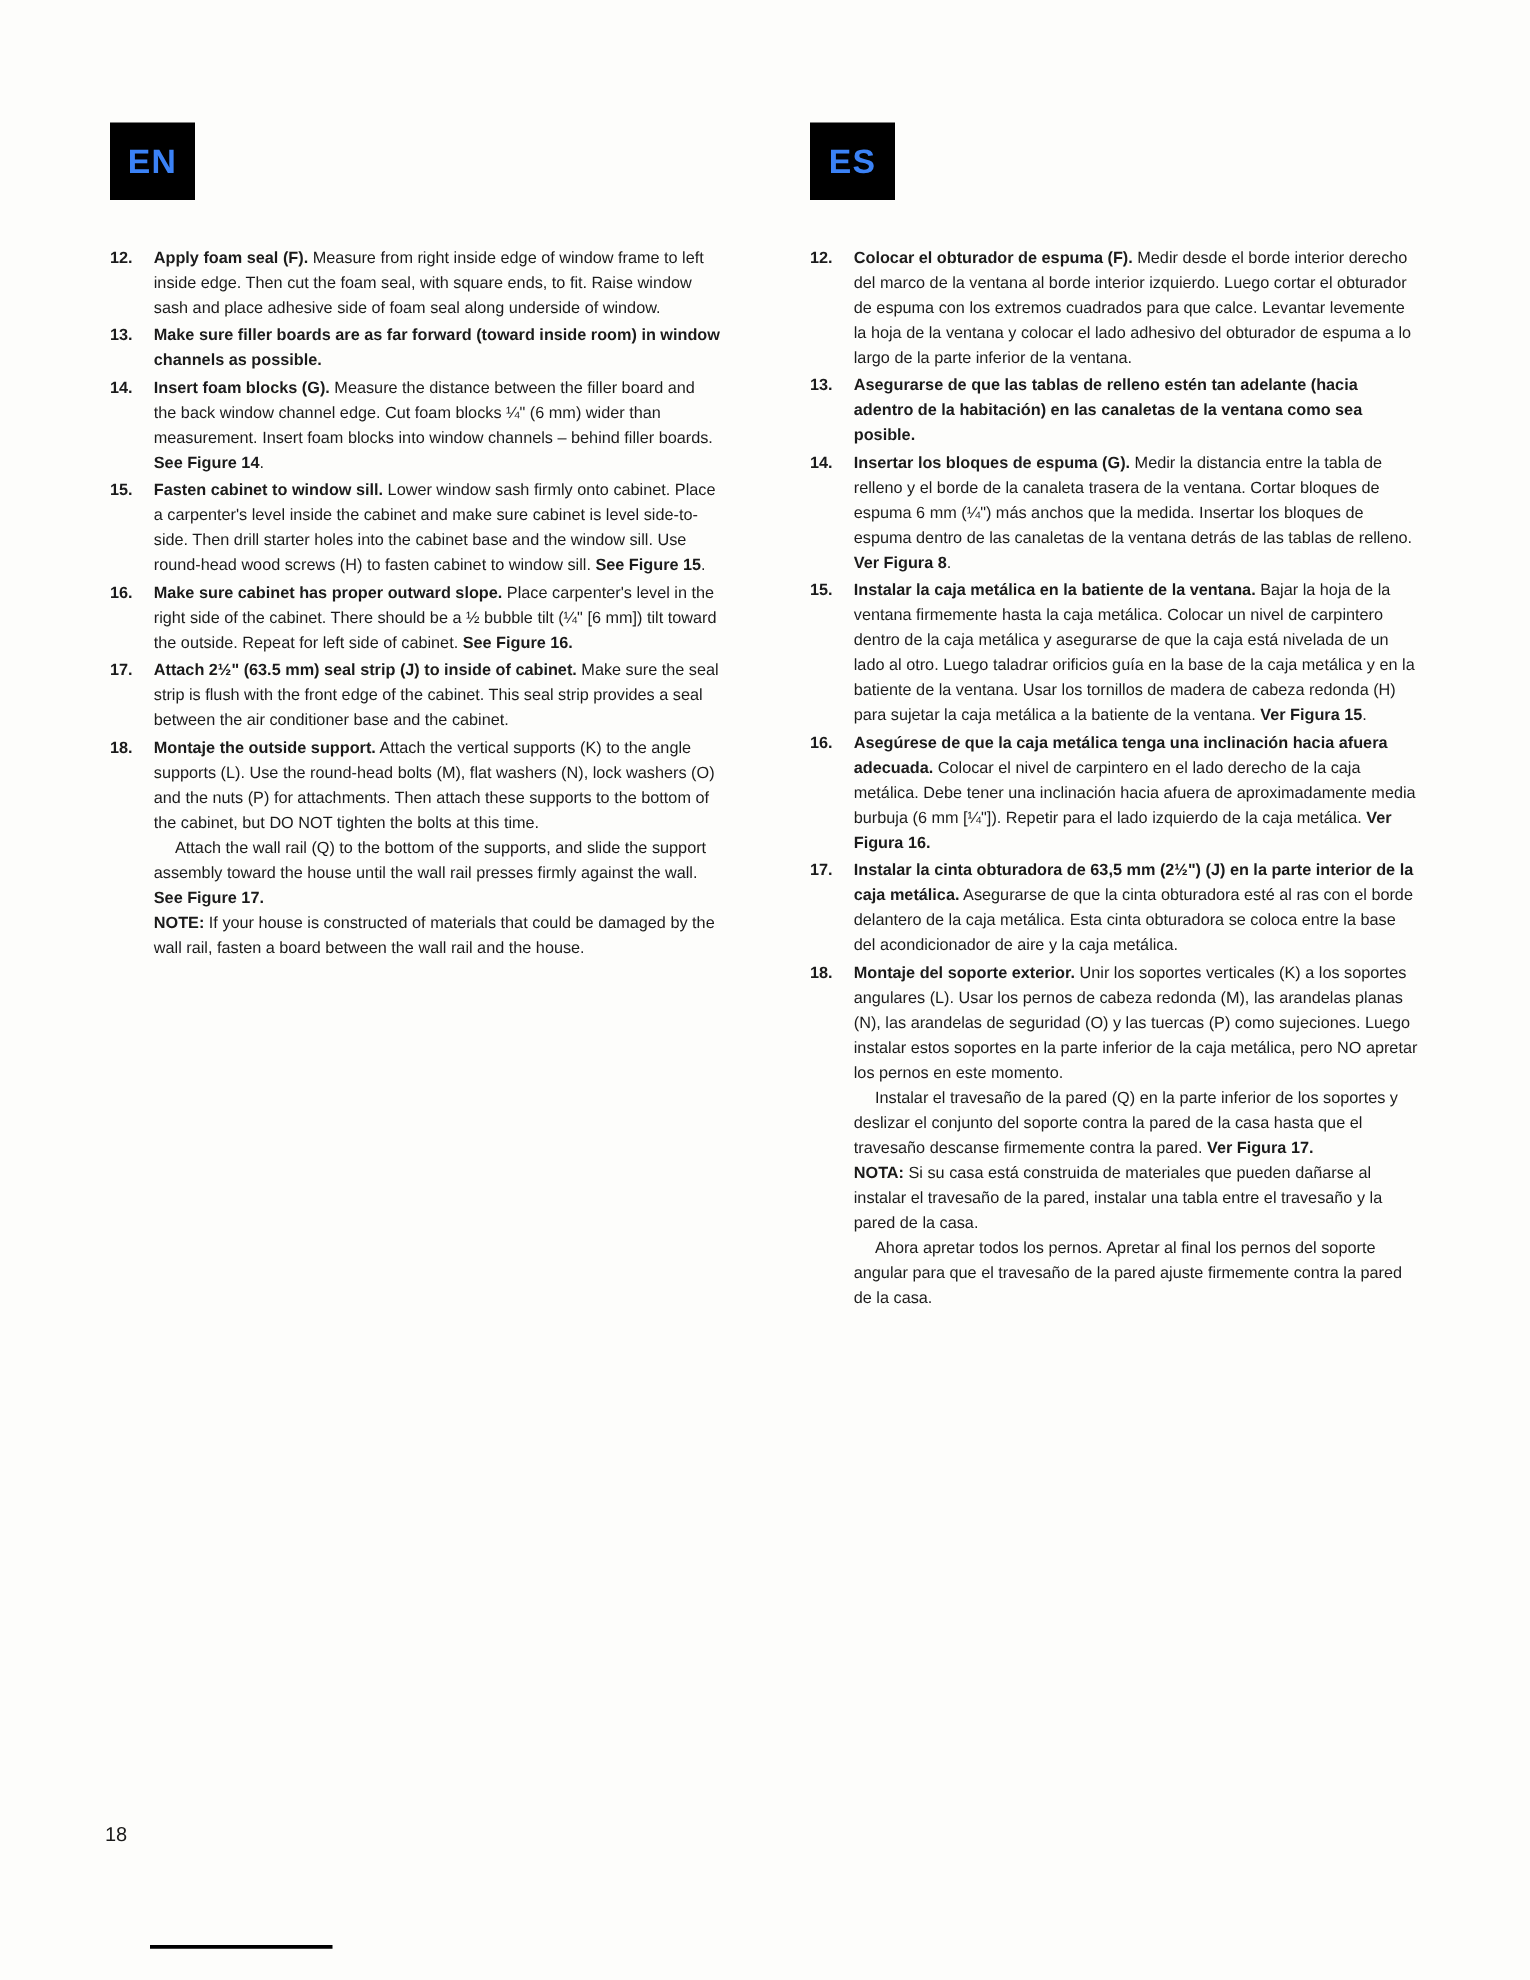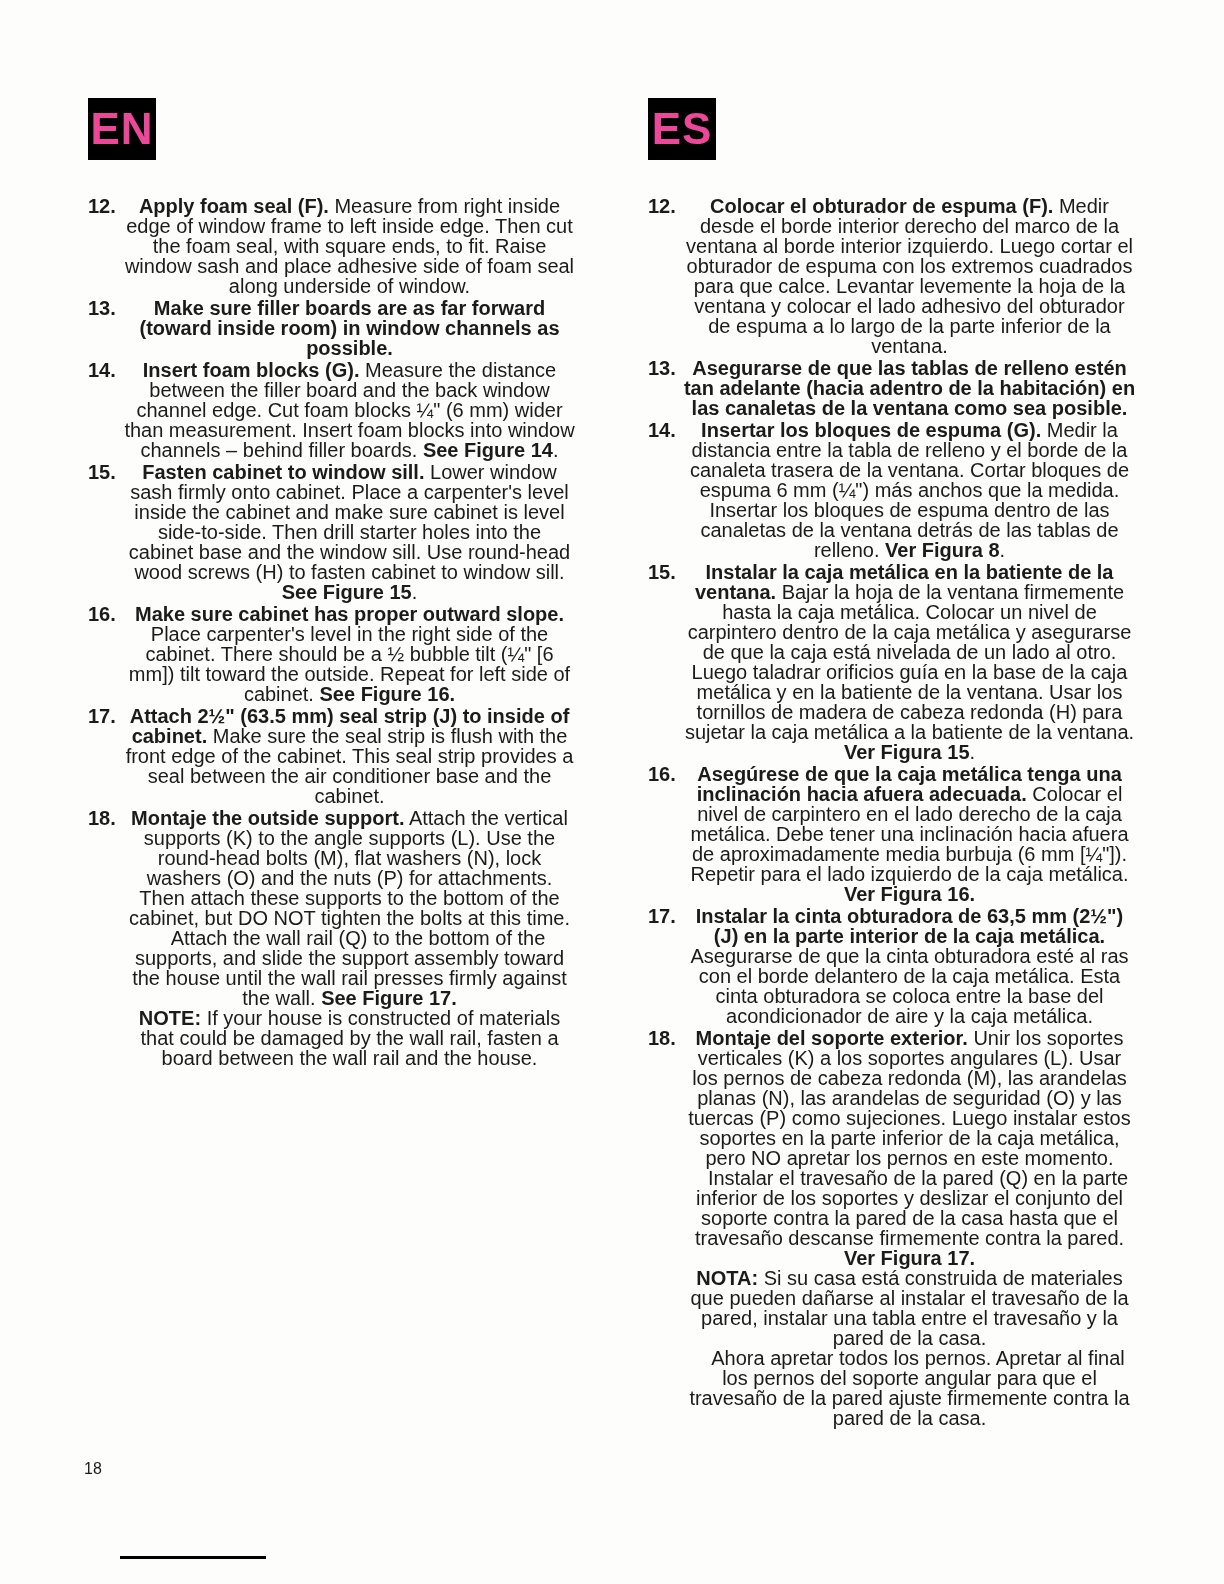--- a/index.html
+++ b/index.html
@@ -22,34 +22,34 @@
     display: flex;
     gap: 72px;
     padding: 98px 76px 0 88px;
     align-items: flex-start;
   }
   .column { flex: 0 0 488px; width: 488px; }
   .lang-badge {
     width: 68px;
     height: 62px;
     background: #000;
-    color: #ec4899;
+    color: #3b82f6;
     font-weight: 700;
-    font-size: 44px;
+    font-size: 27px;
     letter-spacing: 1px;
     display: flex;
     align-items: center;
     justify-content: center;
     margin-bottom: 24px;
   }
-  .item-list { font-size: 20px; line-height: 20px; margin-top: 36px; }
+  .item-list { font-size: 13px; line-height: 20px; margin-top: 36px; }
   .list-item { display: flex; margin-bottom: 2px; }
   .item-number { flex: 0 0 35px; font-weight: 700; }
   .item-body { flex: 1; }
-  .para { margin: 0; text-align: center; }
+  .para { margin: 0; }
   .para.indent { text-indent: 17px; }
   b { font-weight: 700; }
   .page-number {
     position: absolute;
     left: 84px;
     top: 1460px;
     font-size: 16px;
   }
   .footer-rule {
     position: absolute;

